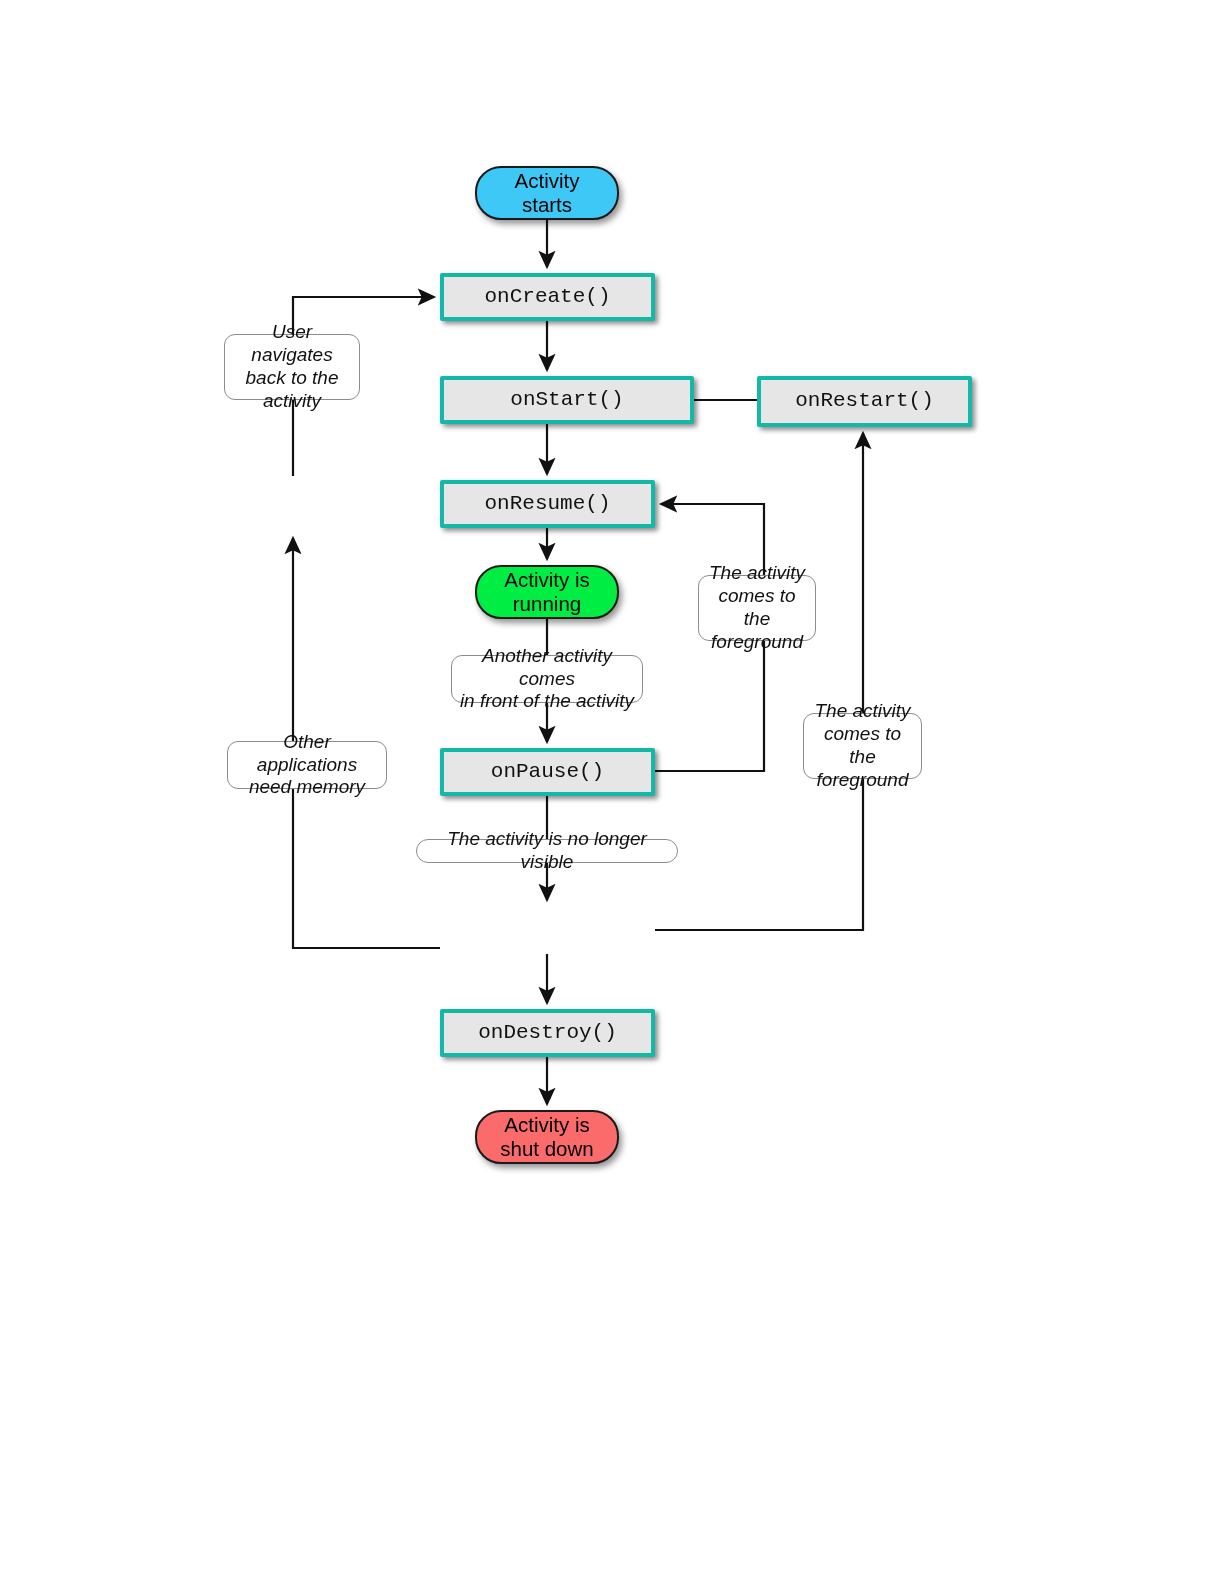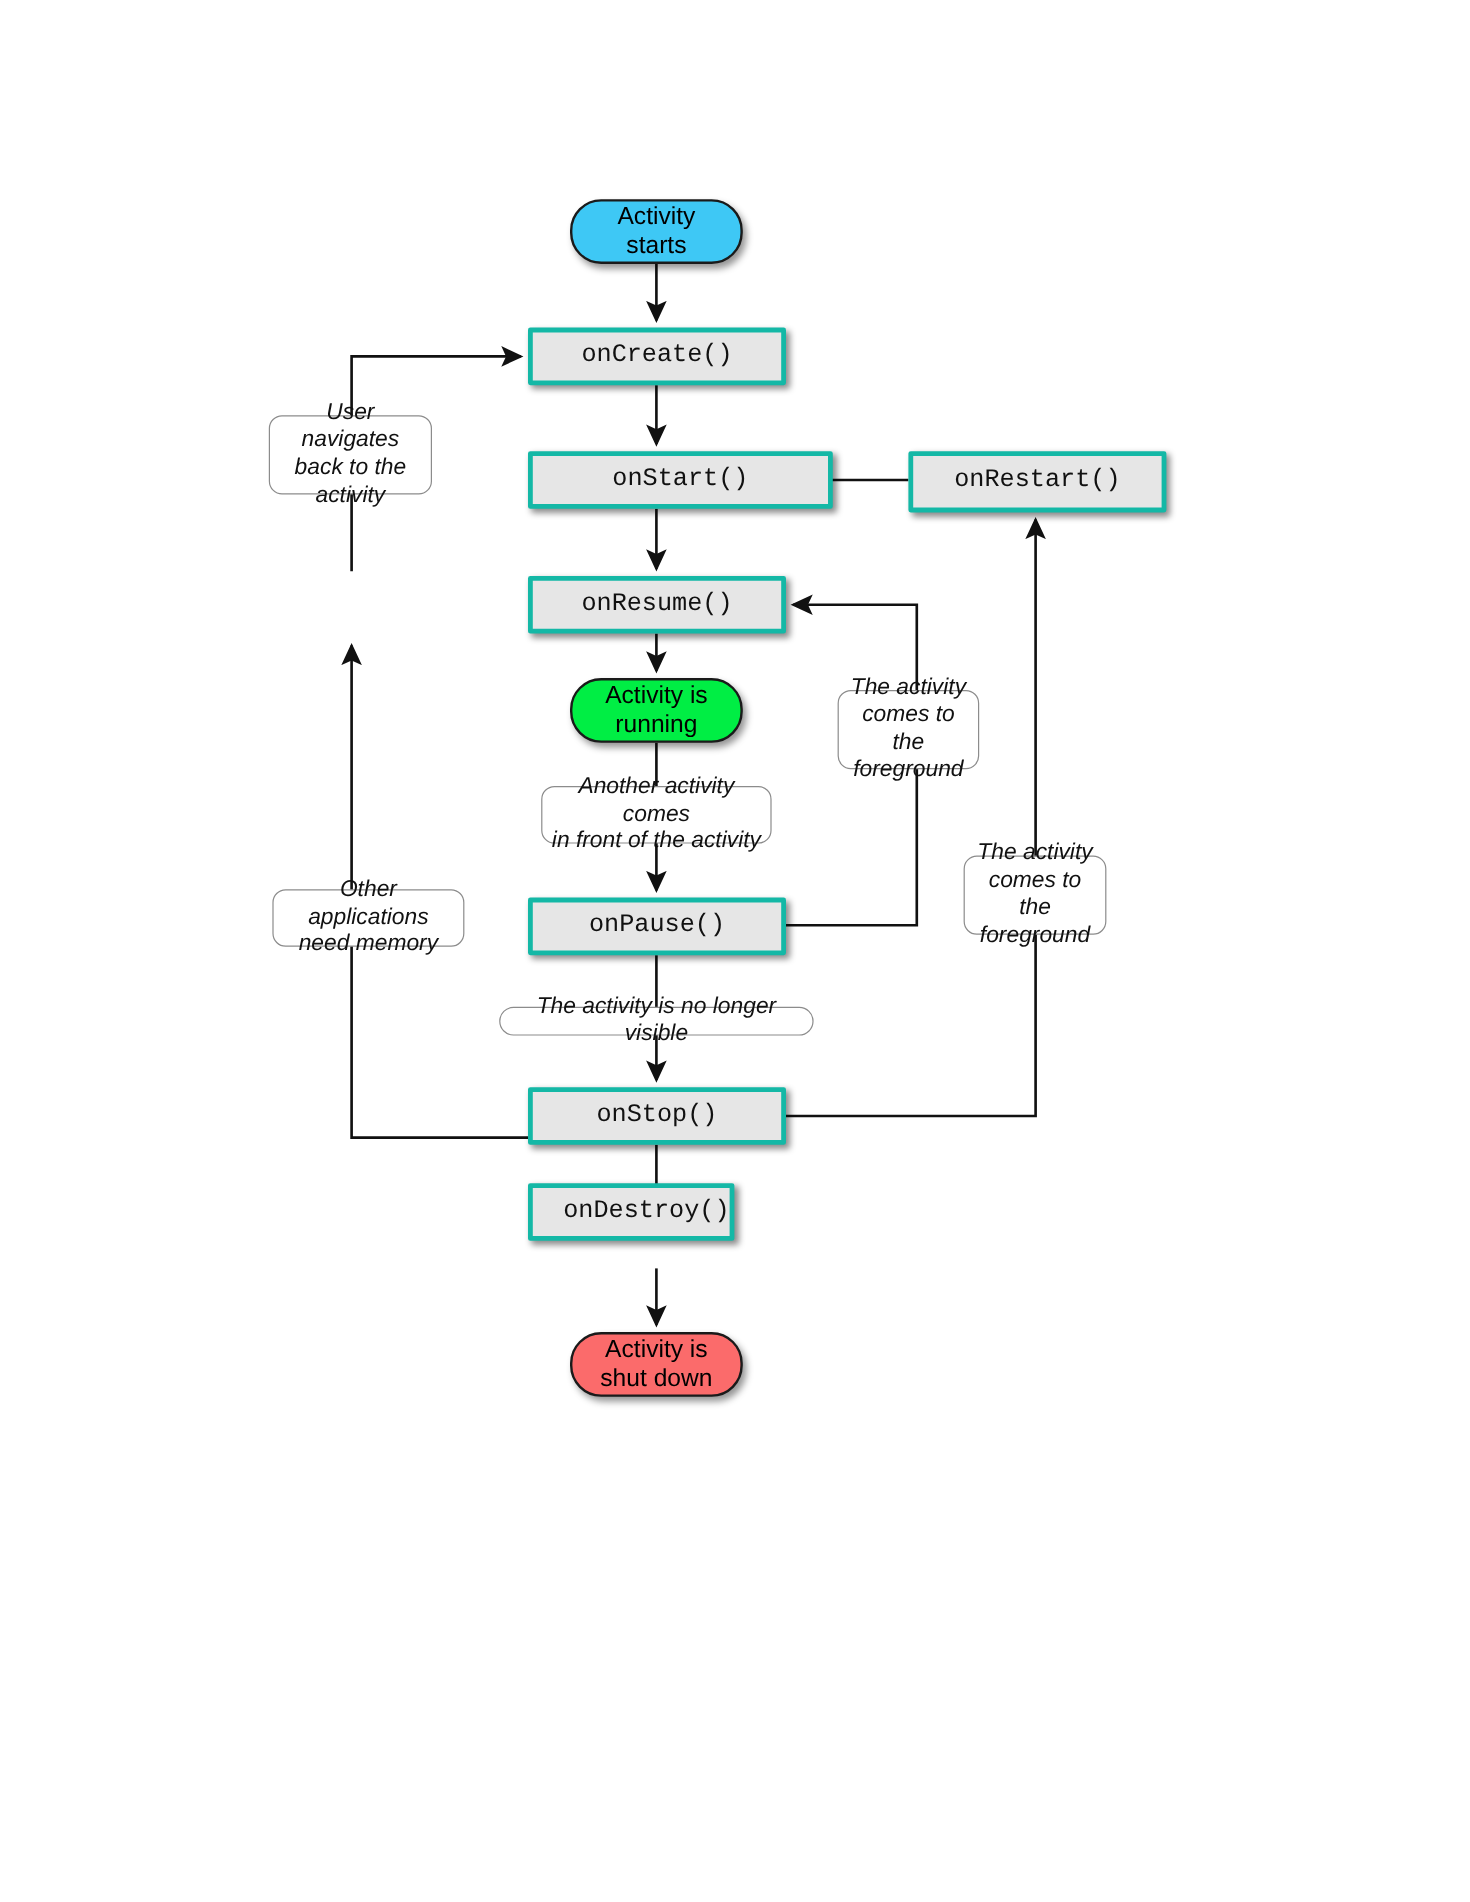--- a/index.html
+++ b/index.html
@@ -131,34 +131,31 @@
   <div class="node node-state run" style="left:427px; top:565px; width:144px; height:54px;">
     <span class="label-text">Activity is
 running</span>
   </div>
 
 
   <div class="node node-method" style="left:392px; top:748px; width:215px; height:48px;">
     <span class="label-text">onPause()</span>
   </div>
 
-  <div class="node node-method" style="left:392px; top:906px; width:215px; height:48px;">
-    <span class="label-text">onStop()</span>
-  </div>
 
-  <div class="node node-method" style="left:392px; top:986px; width:172px; height:48px;justify-content:flex-end;">
+  <div class="node node-method" style="left:392px; top:1009px; width:215px; height:48px;">
     <span class="label-text">onDestroy()</span>
   </div>
 
   <div class="node node-state shut" style="left:427px; top:1110px; width:144px; height:54px;">
     <span class="label-text">Activity is
 shut down</span>
   </div>
 
-  <div class="label" style="left:176px; top:346px; width:136px; height:66px;">
+  <div class="label" style="left:176px; top:334px; width:136px; height:66px;">
     <span class="label-text">User navigates
 back to the
 activity</span>
   </div>
 
   <div class="label" style="left:650px; top:575px; width:118px; height:66px;">
     <span class="label-text">The activity
 comes to the
 foreground</span>
   </div>

